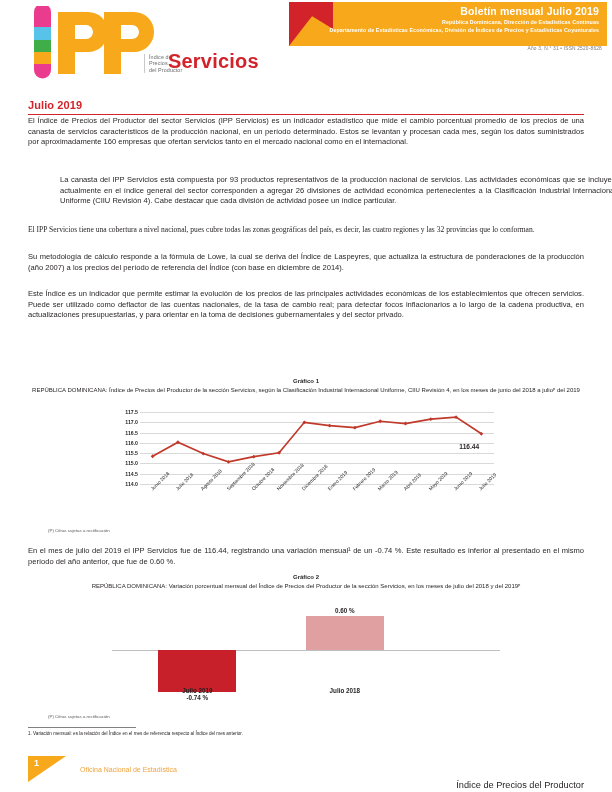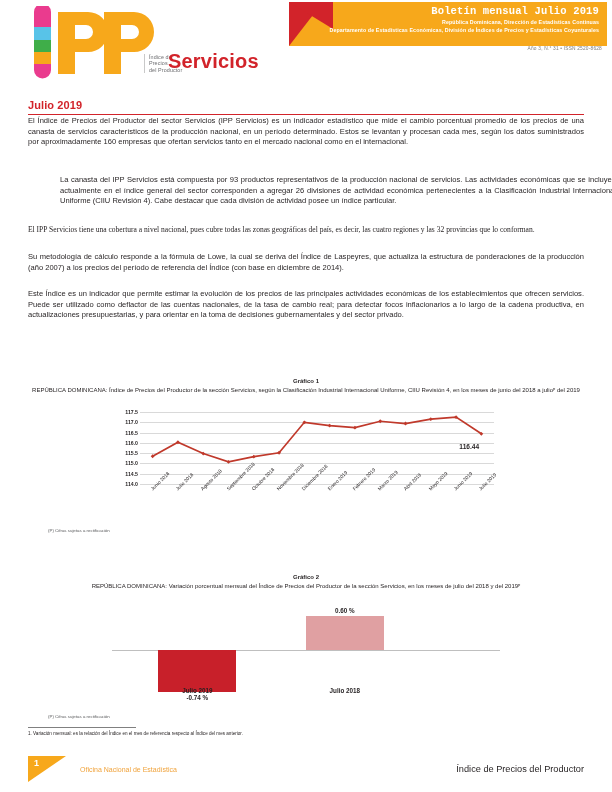--- a/index.html
+++ b/index.html
@@ -33,21 +33,21 @@
   .banner-red{
     position:absolute;left:0;top:0;width:0;height:0;
     border-left:34px solid #d2232a;border-bottom:44px solid transparent;
   }
   .banner-red2{
     position:absolute;left:0;top:0;width:0;height:0;
     border-left:44px solid transparent;border-top:27px solid #d2232a;
   }
   .banner-title{
     position:absolute;right:8px;top:3px;
-    font-size:10.5px;font-weight:bold;color:#ffffff;letter-spacing:.15px;font-family:Liberation Mono, monospace;
+    font-size:10.5px;font-weight:bold;color:#ffffff;letter-spacing:.15px;
   }
   .banner-l1{
     position:absolute;right:8px;top:17px;
     font-size:5.3px;font-weight:bold;color:#ffffff;letter-spacing:.1px;
   }
   .banner-l2{
     position:absolute;right:8px;top:25px;
     font-size:5.3px;font-weight:bold;color:#ffffff;letter-spacing:.1px;
   }
   .banner-issn{
@@ -131,21 +131,21 @@
     position:absolute;left:28px;top:0;width:0;height:0;
     border-left:38px solid #f7a81b;border-bottom:26px solid transparent;
   }
   .foot-num{
     position:absolute;left:34px;top:2px;font-size:9px;font-weight:bold;color:#ffffff;
   }
   .foot-org{
     position:absolute;left:80px;top:10px;font-size:7px;color:#f0a33c;
   }
   .foot-right{
-    position:absolute;right:28px;top:8px;font-size:9.2px;color:#231f20;
+    position:absolute;right:28px;top:24px;font-size:9.2px;color:#231f20;
   }
 </style>
 </head>
 <body>
 
 <div class="page">
 
   <div class="header">
 
     <div class="logo-wrap">
@@ -240,20 +240,21 @@
       <div class="xlab" style="left: 265.214px; top: 82px;">Marzo 2019</div>
       <div class="xlab" style="left: 290.5px; top: 82px;">Abril 2019</div>
       <div class="xlab" style="left: 315.786px; top: 82px;">Mayo 2019</div>
       <div class="xlab" style="left: 341.071px; top: 82px;">Junio 2019</div>
       <div class="xlab" style="left: 366.357px; top: 82px;">Julio 2019</div>
       <div class="lastval" style="left: 347.357px; top: 36.8057px;">116.44</div>
     </div>
 
   <div class="note" id="n1">(P) Cifras sujetas a rectificación</div>
 
+  <div class="para-res">En el mes de julio del 2019 el IPP Servicios fue de 116.44, registrando una variación mensual¹  de un -0.74 %. Este resultado es inferior al presentado en el mismo período del año anterior, que fue de 0.60 %.</div>
 
   <div class="chart-cap" id="g2cap">Gráfico 2</div>
   <div class="chart-sub" id="g2sub">REPÚBLICA DOMINICANA: Variación porcentual mensual del Índice de Precios del Productor de la sección Servicios, en los meses de julio del 2018 y del 2019ᵖ</div>
 
   <div class="chart2" id="c2">
     <div class="c2-zero"></div>
   <div class="bar" style="left: 46.36px; width: 78px; height: 41.625px; top: 55px; background: rgb(200, 32, 42);"></div>
       <div class="bar-lbl" style="left: 46.36px; width: 78px; top: 98.625px;">-0.74 %</div>
       <div class="cat-lbl" style="left: 46.36px; width: 78px; top: 92px;">Julio 2019</div>
       <div class="bar" style="left: 193.8px; width: 78px; height: 33.75px; top: 21.25px; background: rgb(224, 160, 162);"></div>

